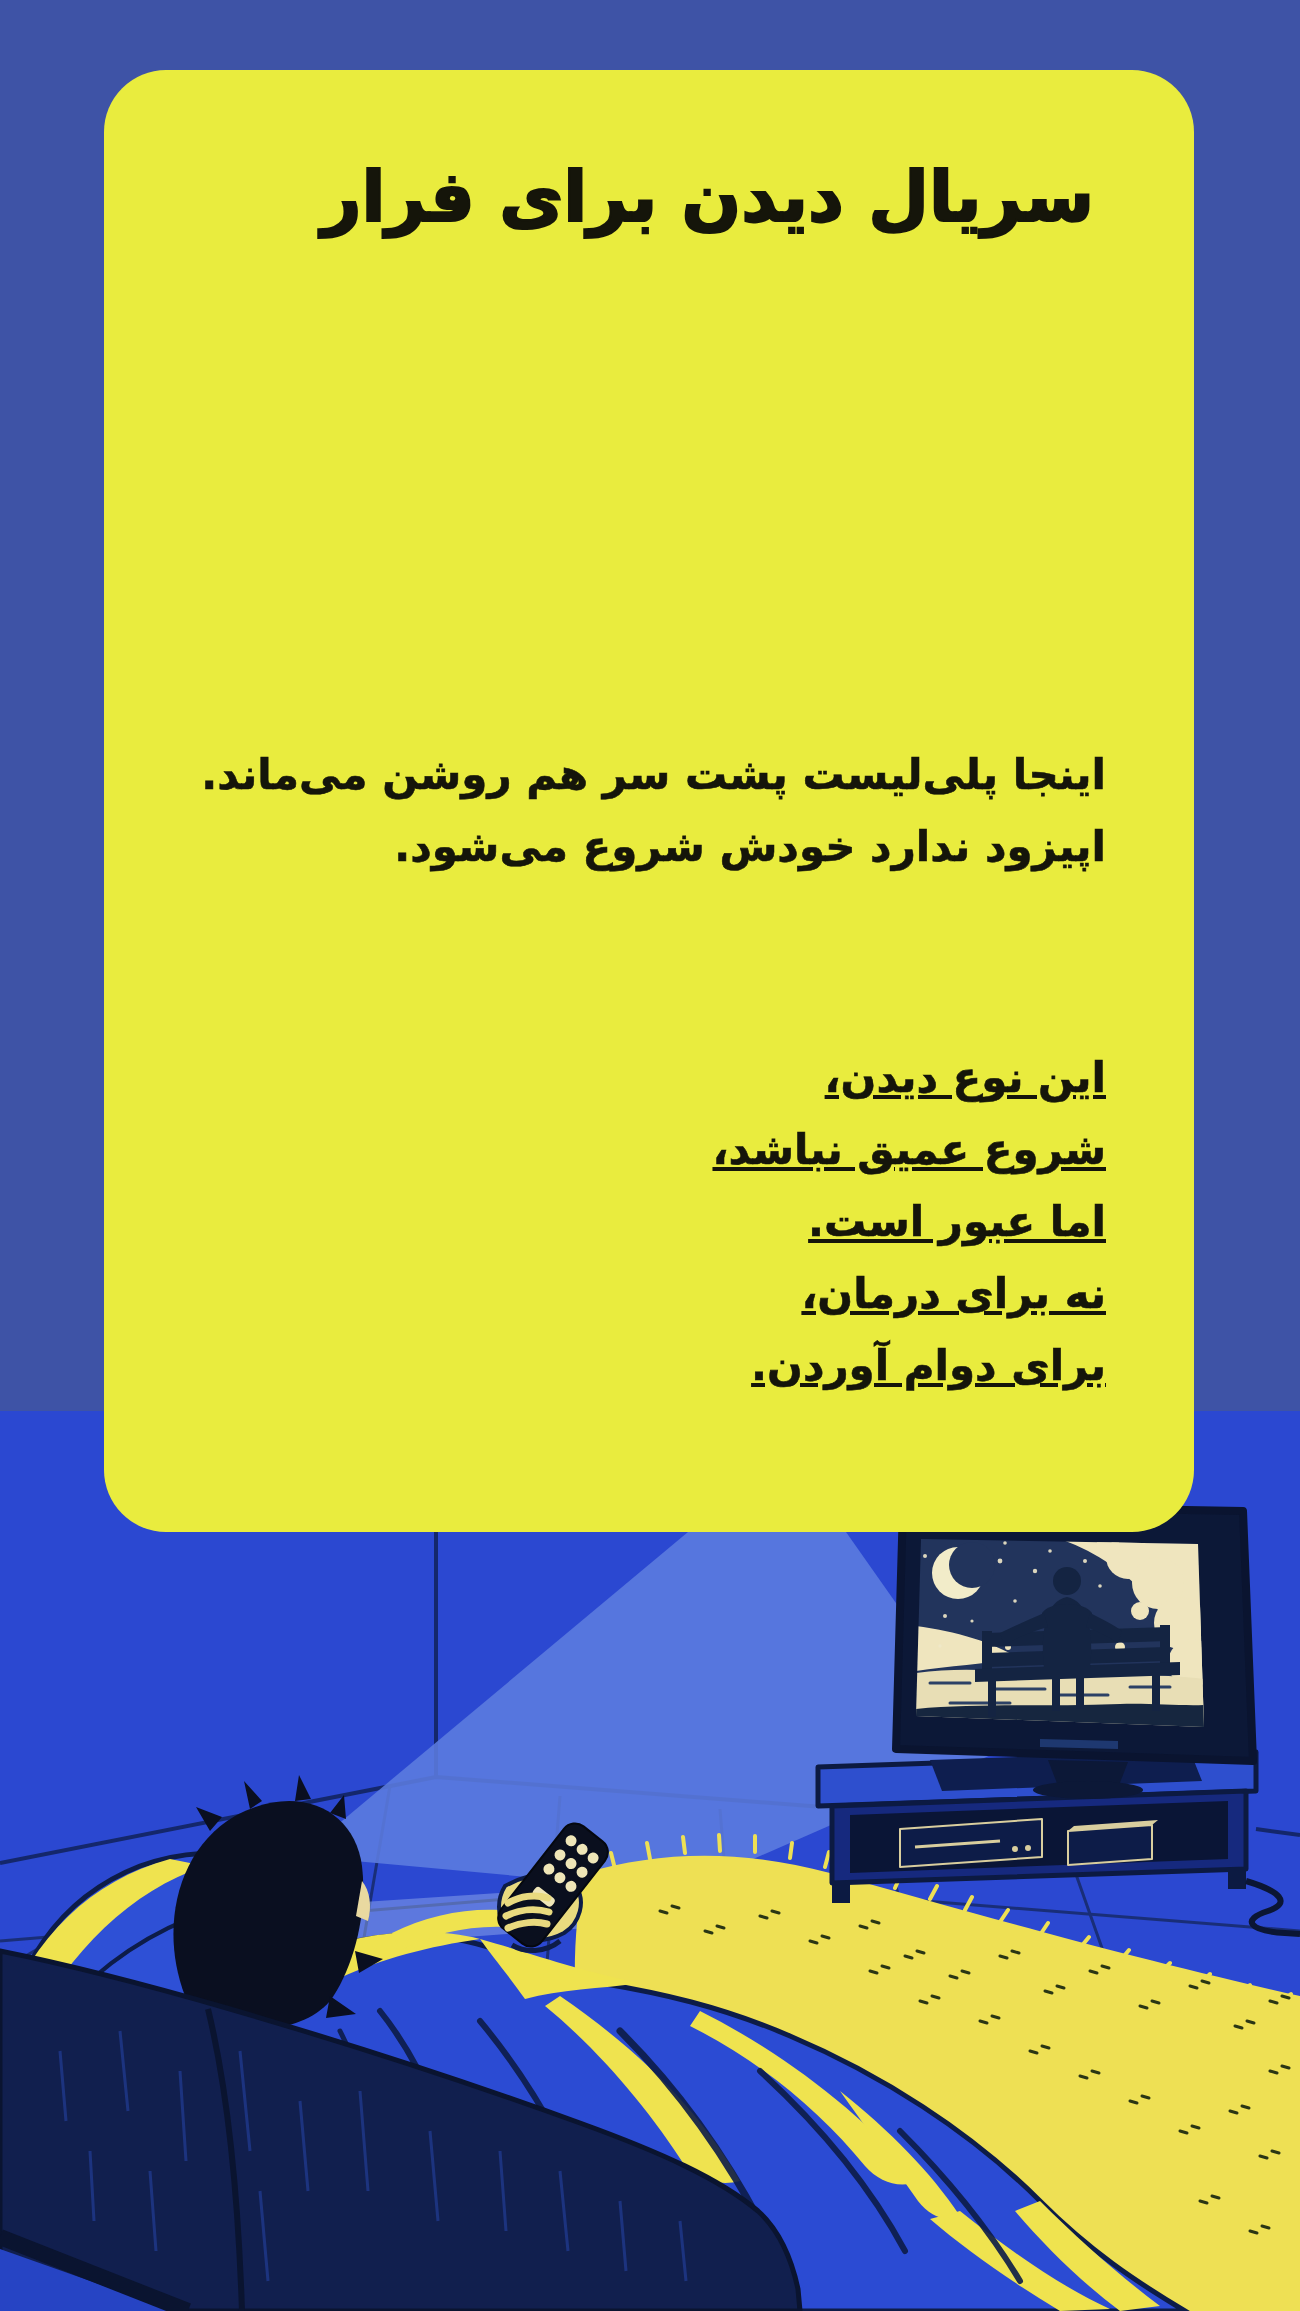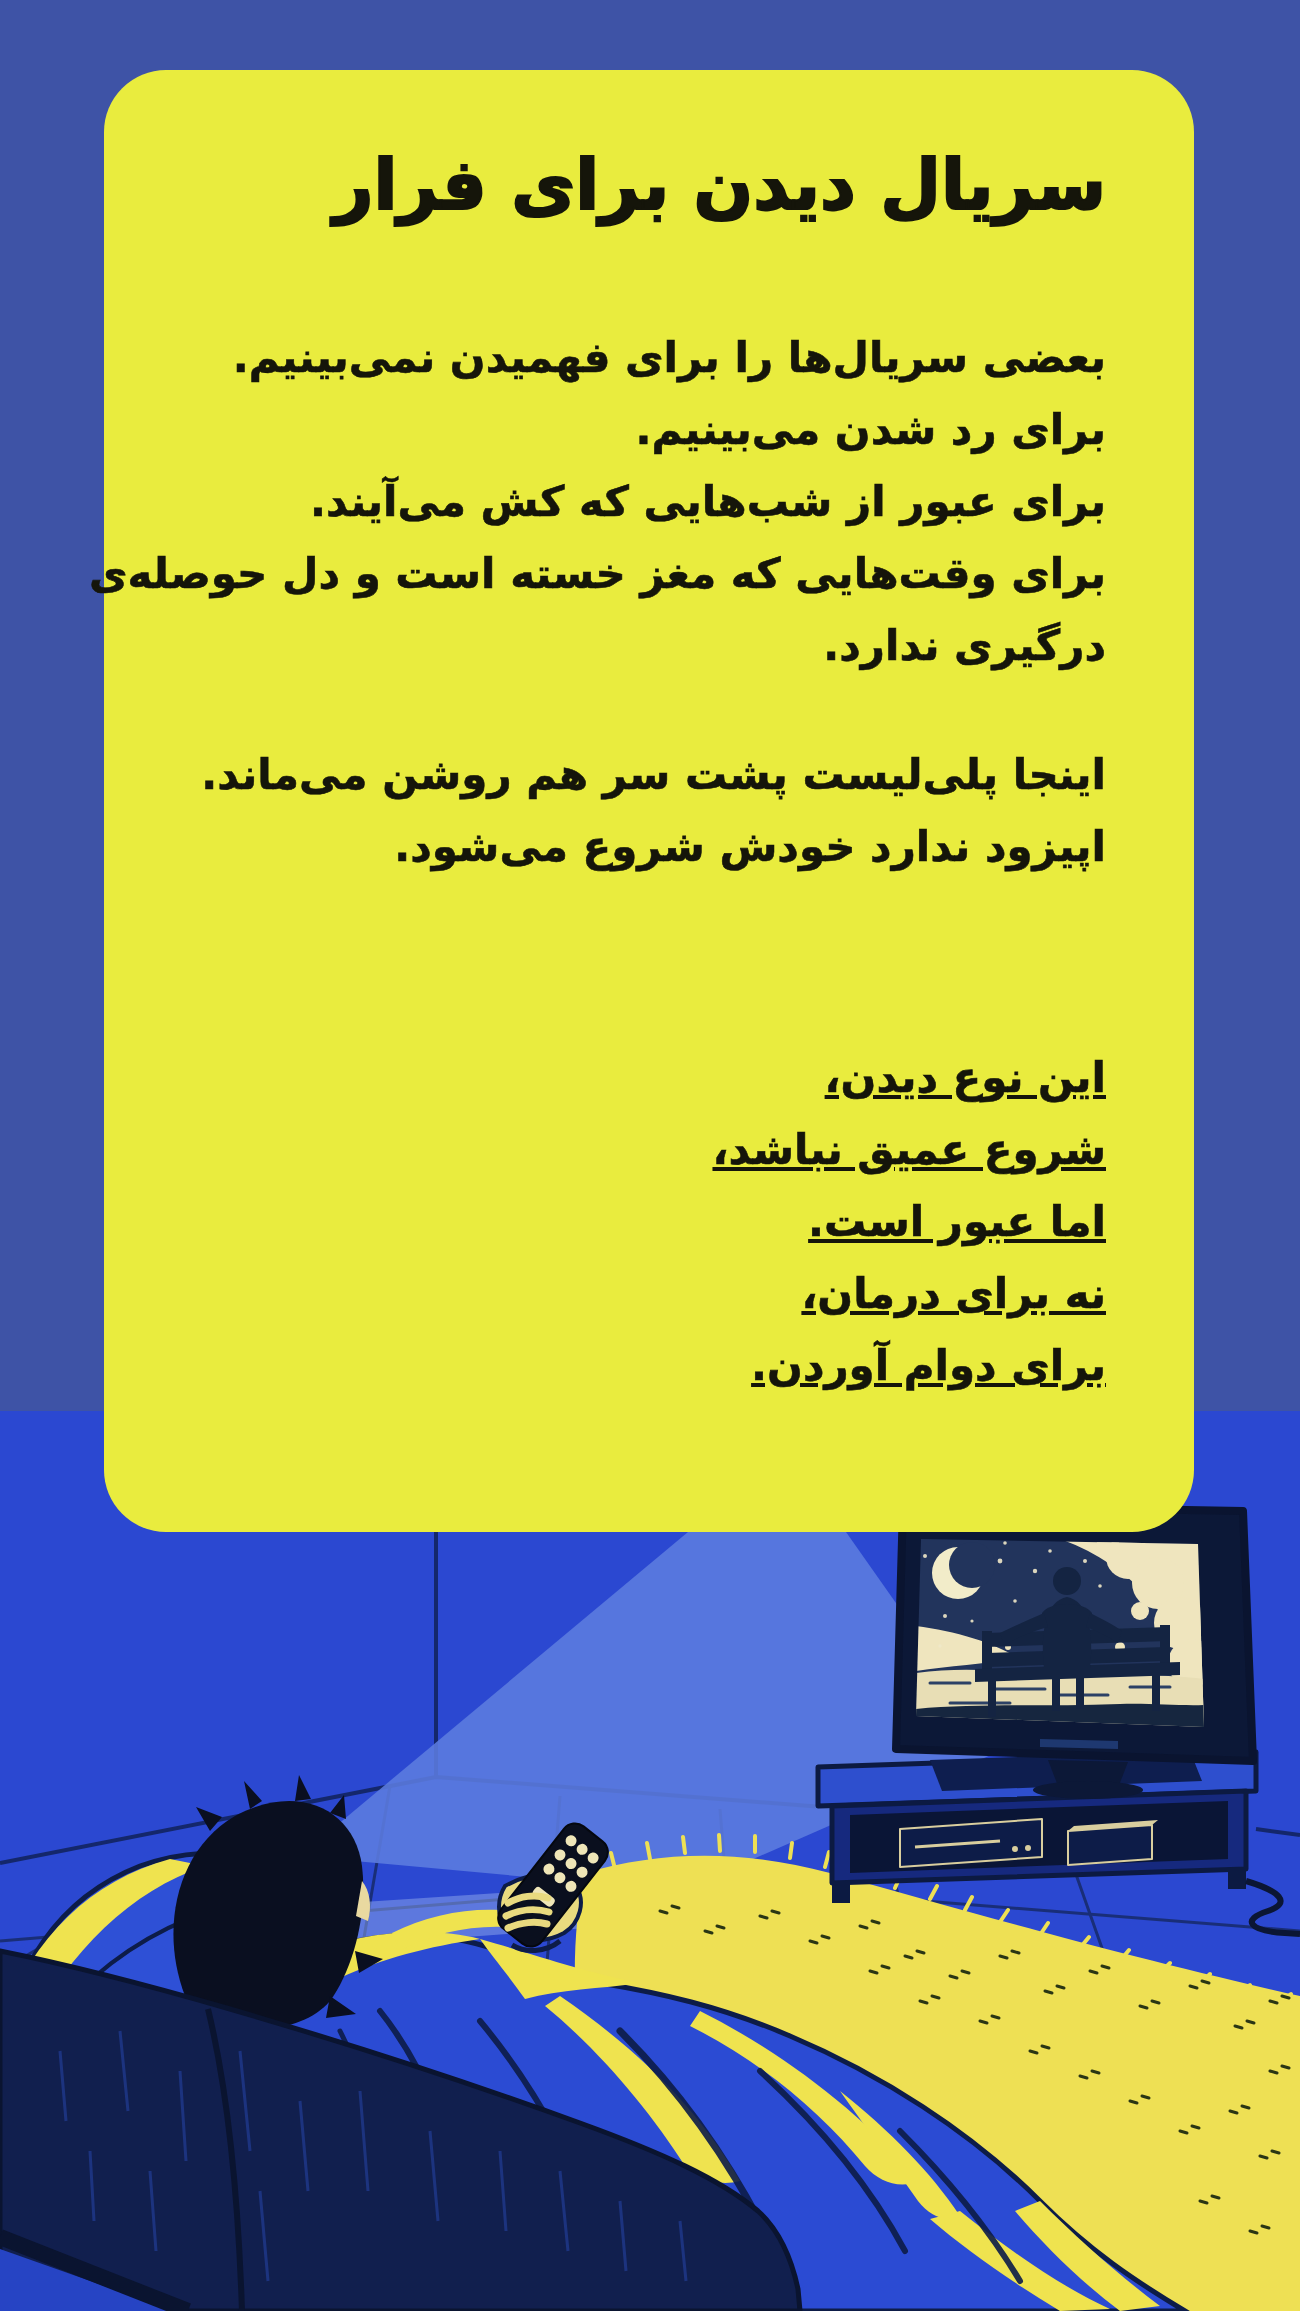--- a/index.html
+++ b/index.html
@@ -8,21 +8,21 @@
     background:#3E53A6;
     font-family:"DejaVu Sans",sans-serif;
   }
   .stage{position:absolute;inset:0;}
   .illustration{position:absolute;left:0;top:1411px;width:1300px;height:900px;display:block;}
   .card{
     position:absolute;left:104px;top:70px;width:1090px;height:1462px;
     background:#E9EC3E;border-radius:62px;color:#15150A;z-index:2;
   }
   .title{
-    position:absolute;top:74px;right:88px;margin:0;
+    position:absolute;top:74px;right:88px;margin:12px;
     font-size:70px;font-weight:900;letter-spacing:-1px;
     -webkit-text-stroke:2.2px #15150A;
     white-space:nowrap;
   }
   .para{position:absolute;right:88px;left:50px;}
   .p1{top:252px;} .p2{top:669px;} .p3{top:972px;text-decoration:underline;}
   .line{
     height:72px;line-height:72px;font-size:42px;font-weight:700;
     text-align:right;white-space:nowrap;
     -webkit-text-stroke:0.6px #15150A;
@@ -274,27 +274,20 @@
                  M680,810 l6,60 M150,760 l6,80 M90,740 l4,70 M260,780 l8,90"></path>
       </g>
       <polygon points="0,838 175,900 0,900" fill="#2644C4"></polygon>
       <path d="M0,826 L188,900" stroke="#0A1430" stroke-width="16"></path>
     </g>
   </svg>
 
   <div class="card" dir="rtl">
     <h1 class="title">سریال دیدن برای فرار</h1>
 
-    <div class="para p1">
-      <div class="line">بعضی سریال‌ها را برای فهمیدن نمی‌بینیم.</div>
-      <div class="line">برای رد شدن می‌بینیم.</div>
-      <div class="line">برای عبور از شب‌هایی که کش می‌آیند.</div>
-      <div class="line">برای وقت‌هایی که مغز خسته است و دل حوصله‌ی</div>
-      <div class="line">درگیری ندارد.</div>
-    </div>
 
     <div class="para p2">
       <div class="line">اینجا پلی‌لیست پشت سر هم روشن می‌ماند.</div>
       <div class="line">اپیزود ندارد خودش شروع می‌شود.</div>
     </div>
 
     <div class="para p3">
       <div class="line">این نوع دیدن،</div>
       <div class="line">شروع عمیق نباشد،</div>
       <div class="line">اما عبور است.</div>

